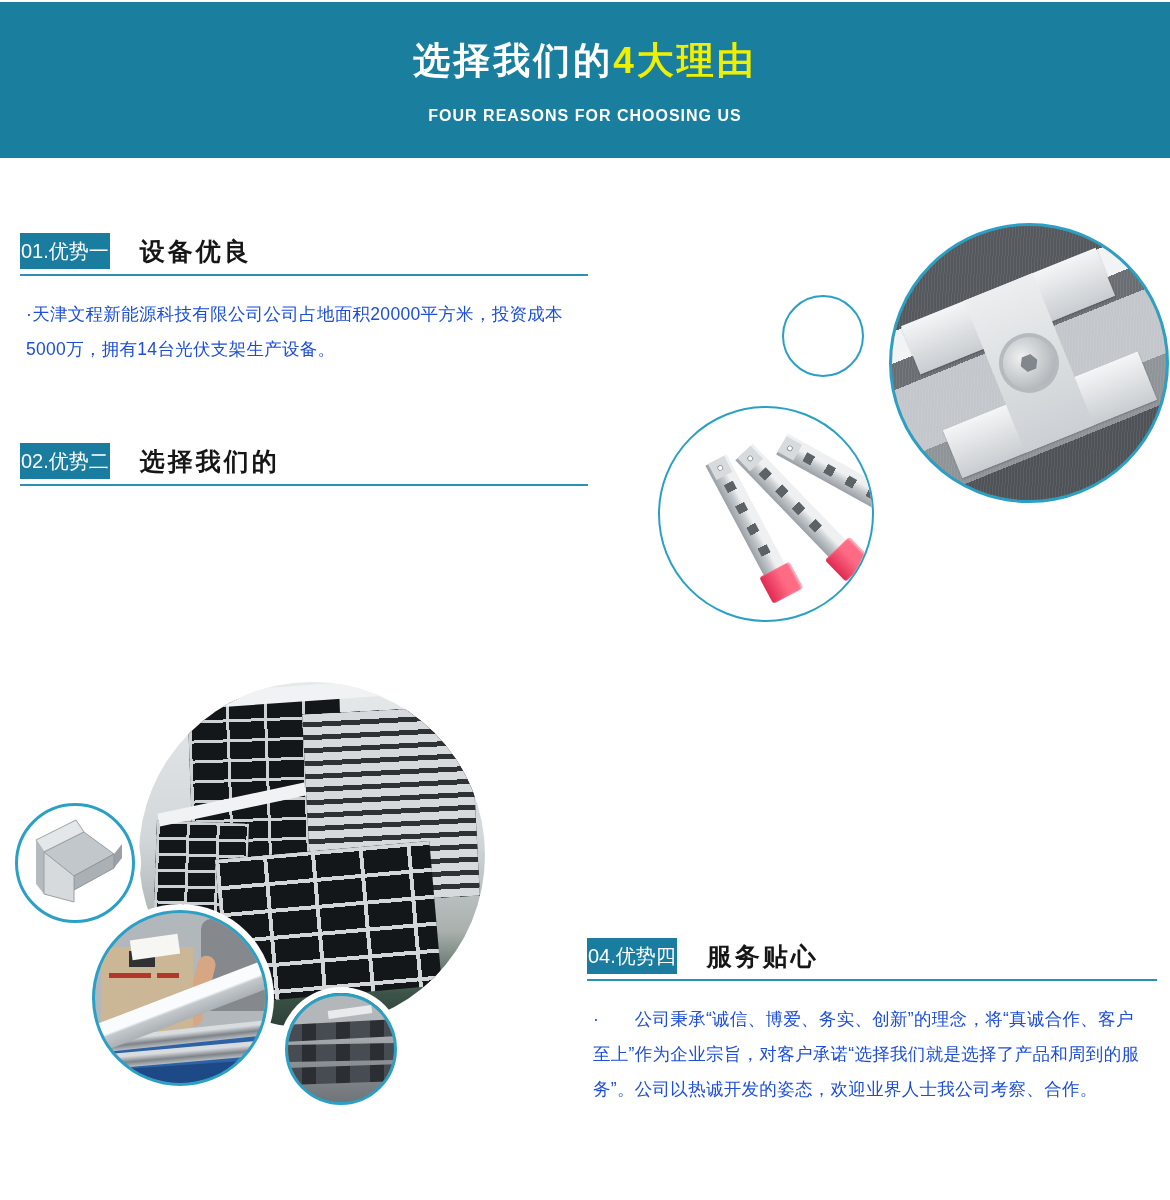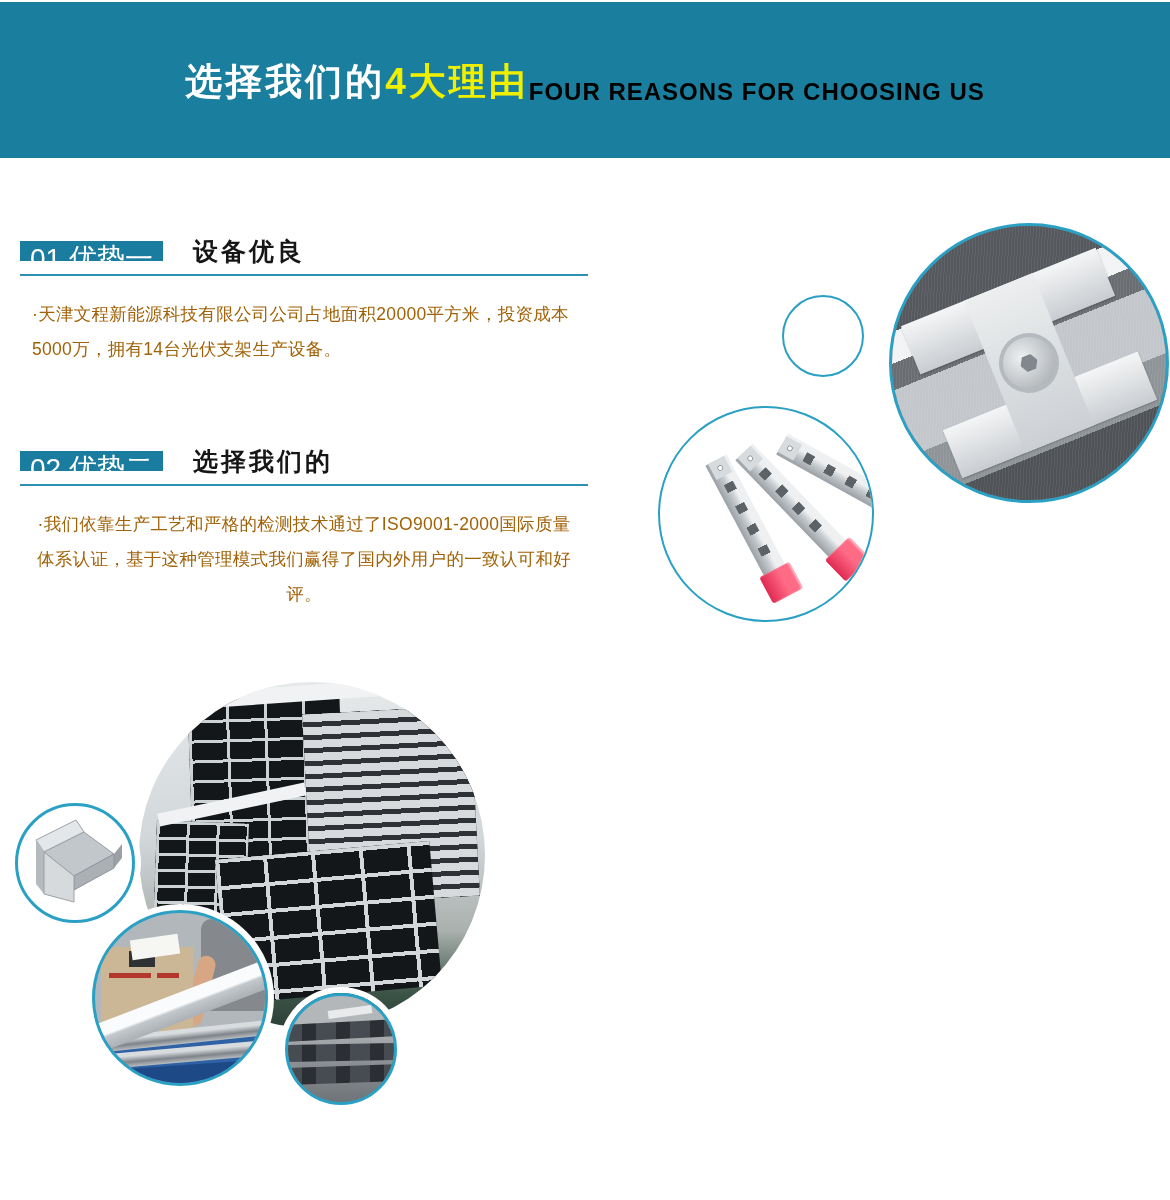--- a/index.html
+++ b/index.html
@@ -1,38 +1,38 @@
 <!DOCTYPE html>
 <html><head>
 <meta charset="utf-8">
 <style>
   html,body{margin:0;padding:0;background:#fff;}
   #page{position:relative;width:1170px;height:1200px;background:#fff;overflow:hidden;
         font-family:"Liberation Sans","DejaVu Sans",sans-serif;}
 
   
   .band{position:absolute;top:2px;left:0;width:1170px;height:156px;background:#1a7f9e;
-        display:flex;flex-direction:row;align-items:center;justify-content:center;}
+        display:flex;flex-direction:column;align-items:center;justify-content:center;}
   .band-title{font-size:37px;font-weight:bold;letter-spacing:3px;line-height:44px;margin-top:4px;}
   .band-title .w{color:#ffffff;}
   .band-title .y{color:#f0ef00;}
-  .band-sub{font-size:24px;font-weight:bold;color:#000000;letter-spacing:1px;margin-top:24px;}
+  .band-sub{font-size:16px;font-weight:bold;color:#ffffff;letter-spacing:1px;margin-top:24px;}
 
   
   .adv{position:absolute;}
   #adv1{left:20px;top:233px;width:568px;}
   #adv2{left:20px;top:443px;width:568px;text-align:center;}
   #adv3{left:587px;top:742px;width:570px;}
   #adv4{left:587px;top:938px;width:570px;}
   .adv-head{display:flex;align-items:center;gap:26px;height:36px;}
-  .adv-badge{background:#1a7d9f;color:#fff;font-size:28px;height:20px;line-height:36px;
-             padding:0 10px;white-space:nowrap;}
+  .adv-badge{background:#1a7d9f;color:#fff;font-size:20px;height:36px;line-height:36px;
+             padding:0 1px;white-space:nowrap;}
   .adv-title{font-size:25px;font-weight:bold;color:#161616;letter-spacing:3px;margin:4px;}
   .adv-rule{height:2px;background:#2e8fb4;margin-top:5px;}
-  .adv-body{margin:21px 12px 0;font-size:17.5px;line-height:35px;color:#a16207;letter-spacing:.3px;}
+  .adv-body{margin:21px 6px 0;font-size:17.5px;line-height:35px;color:#1d4ed8;letter-spacing:.3px;}
 
   
   .circle{position:absolute;border-radius:50%;overflow:hidden;}
   .ring{border:3px solid #2aa0c4;box-shadow:0 0 0 6px #fff;}
   .thin-ring{border:2px solid #2aa0c4;}
 
   
   #clamp-circle{left:889px;top:223px;width:274px;height:274px;background:#6a6e72;}
   .clamp-stage{position:absolute;left:-73px;top:-73px;width:420px;height:420px;
     transform:rotate(-22deg);
@@ -140,24 +140,31 @@
     <div class="adv-rule"></div>
     <p class="adv-body">·天津文程新能源科技有限公司公司占地面积20000平方米，投资成本5000万，拥有14台光伏支架生产设备。</p>
   </section>
 
   <section class="adv" id="adv2">
     <div class="adv-head">
       <div class="adv-badge">02.优势二</div>
       <h3 class="adv-title">选择我们的</h3>
     </div>
     <div class="adv-rule"></div>
-    <p class="adv-body">·我们依靠生产工艺和严格的检测技术通过了ISO9001-2000国际质量体系认证，基于这种管理模式我们赢得了国内外用户的一致认可和好评。</p>
   </section>
 
 
+  <section class="adv" id="adv4">
+    <div class="adv-head">
+      <div class="adv-badge">04.优势四</div>
+      <h3 class="adv-title">服务贴心</h3>
+    </div>
+    <div class="adv-rule"></div>
+    <p class="adv-body">·　　公司秉承“诚信、博爱、务实、创新”的理念，将“真诚合作、客户至上”作为企业宗旨，对客户承诺“选择我们就是选择了产品和周到的服务”。公司以热诚开发的姿态，欢迎业界人士我公司考察、合作。</p>
+  </section>
 
   <div class="circle" id="channel-circle">
     <div class="bundle grid-m" id="bundleA"></div>
     <div class="bundle stripes" id="bundleB"></div>
     <div class="sheet-hi" id="sheetA"></div>
     <div class="bundle grid-s" id="bundleD"></div>
     <div class="sheet-hi" id="sheetB"></div>
     <div class="bundle grid-l" id="bundleC"></div>
   </div>
 

